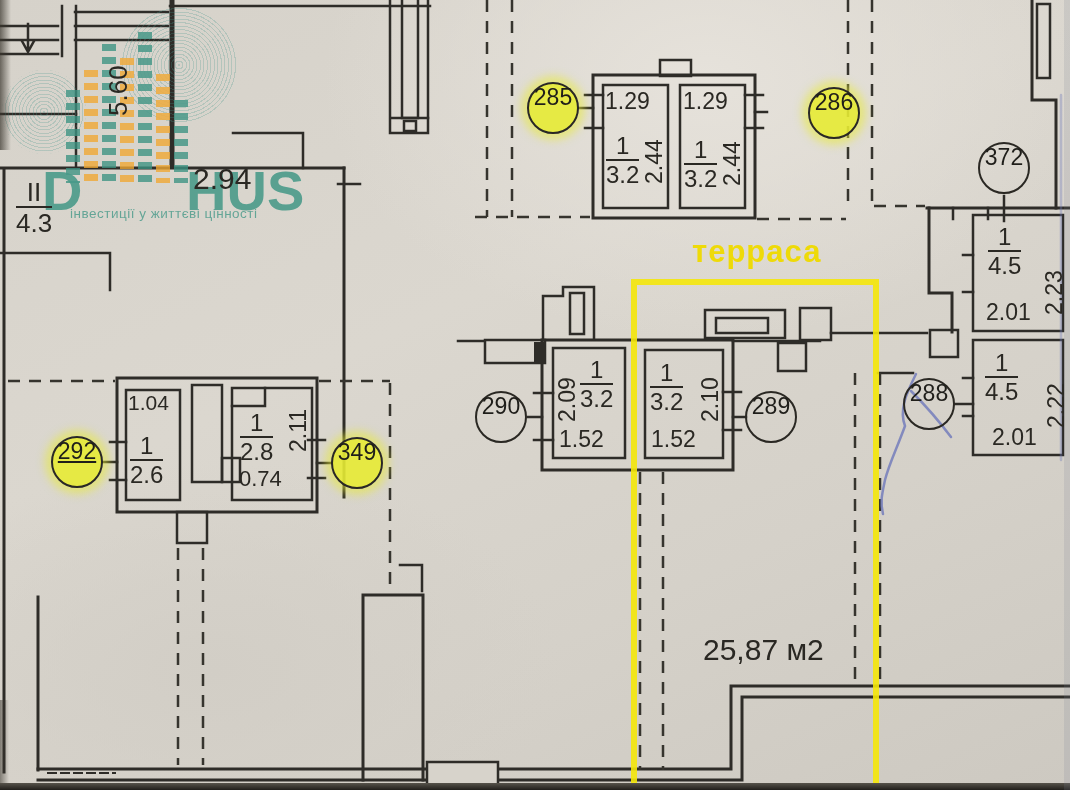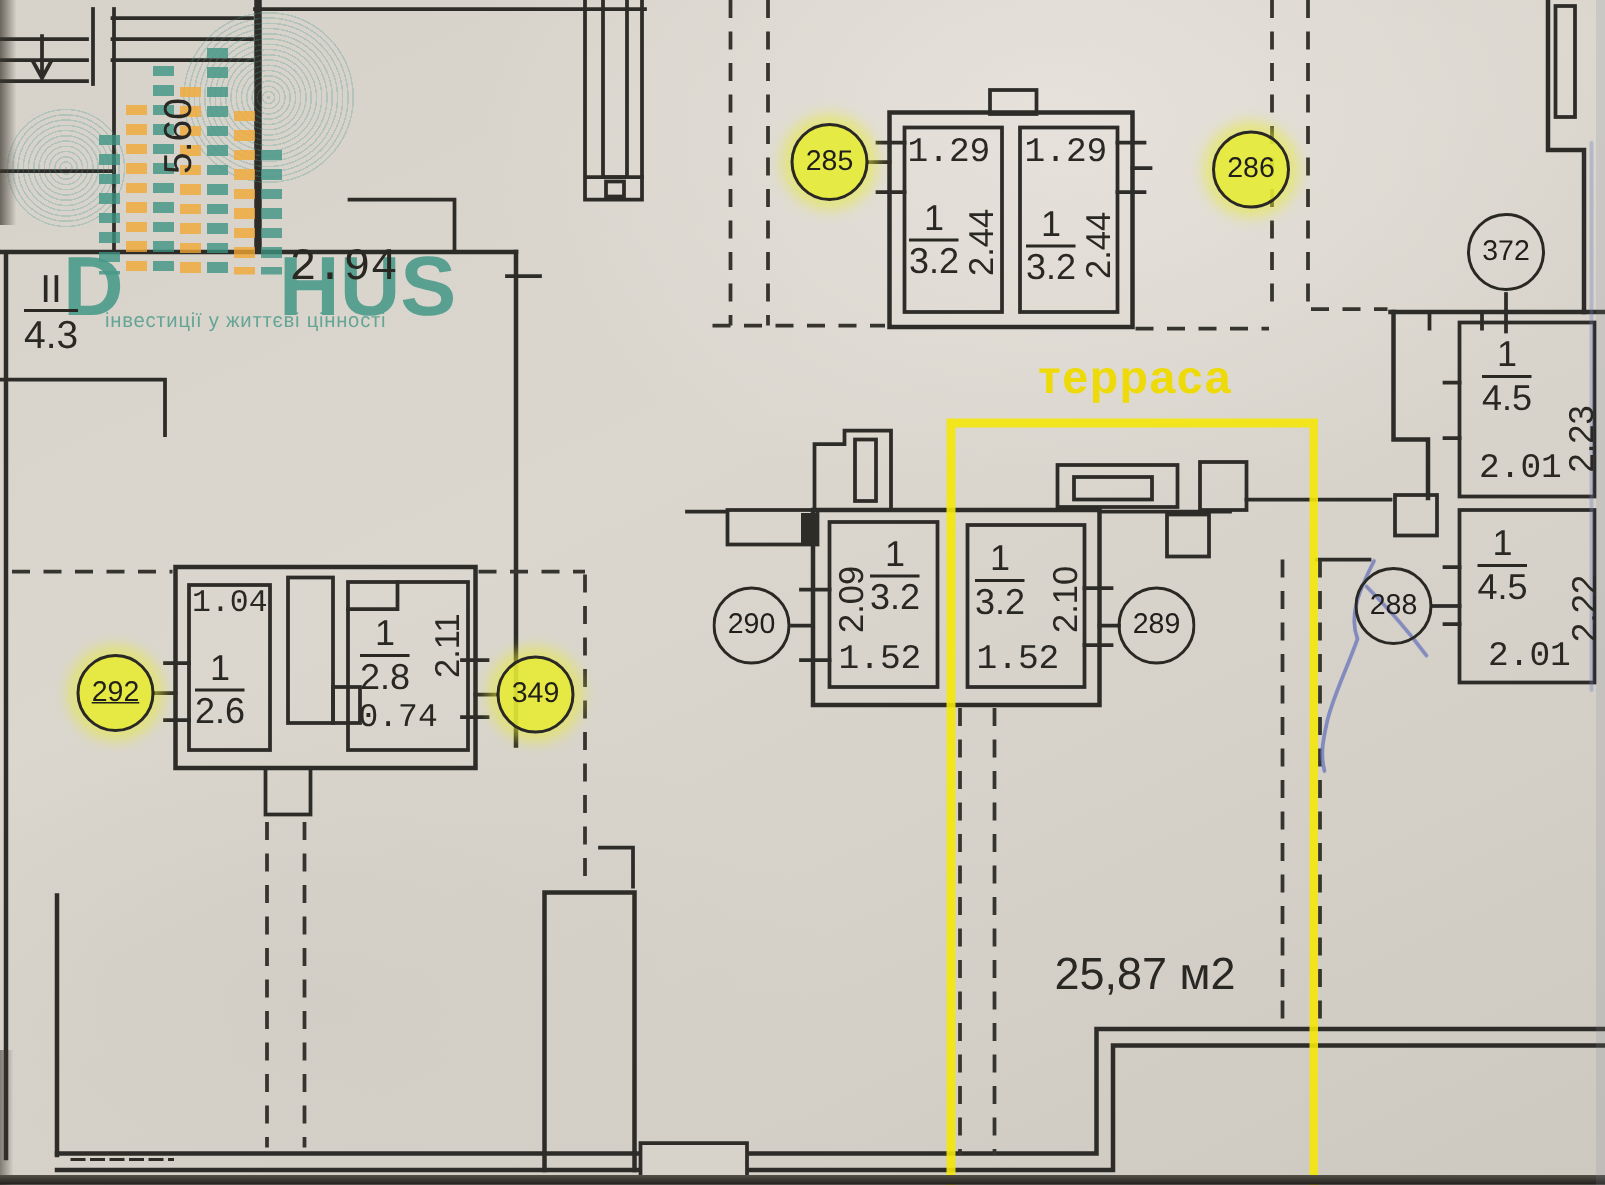--- a/index.html
+++ b/index.html
@@ -21,30 +21,30 @@
   }
   .terrace-label{
     position:absolute;z-index:4;font-size:31px;font-weight:600;
     color:#eeda08;letter-spacing:1px;
   }
   .area-label{position:absolute;z-index:4;font-size:30px;color:#2a2823;}
 
   
   .bubble{
     position:absolute;z-index:4;width:52px;height:52px;border-radius:50%;
-    border:2.5px solid #2a2823;display:flex;align-items:center;justify-content:center;
-    font-size:19px;color:#1f1e1a;box-sizing:border-box;
+    border:2.5px solid #2a2823;display:flex;justify-content:center;
+    font-size:23px;color:#1f1e1a;box-sizing:border-box;
   }
   .bubble.hl{
     background:rgba(231,235,52,0.9);
     box-shadow:0 0 9px 6px rgba(231,235,52,0.55);
   }
 
   
-  .dim{position:absolute;z-index:3;font-size:23px;white-space:nowrap;font-family:Liberation Mono, monospace;}
+  .dim{position:absolute;z-index:3;font-size:23px;white-space:nowrap;}
   .dim.big{font-size:30px;}
   .vdim{
     position:absolute;z-index:3;font-size:23px;
     writing-mode:vertical-rl;transform:rotate(180deg);white-space:nowrap;
   }
   .frac{position:absolute;z-index:3;text-align:center;font-size:24px;line-height:1.08;}
   .frac .num{display:block;border-bottom:2.5px solid #2a2823;padding:0 8px;}
   .frac .den{display:block;padding-top:1px;}
 
   

